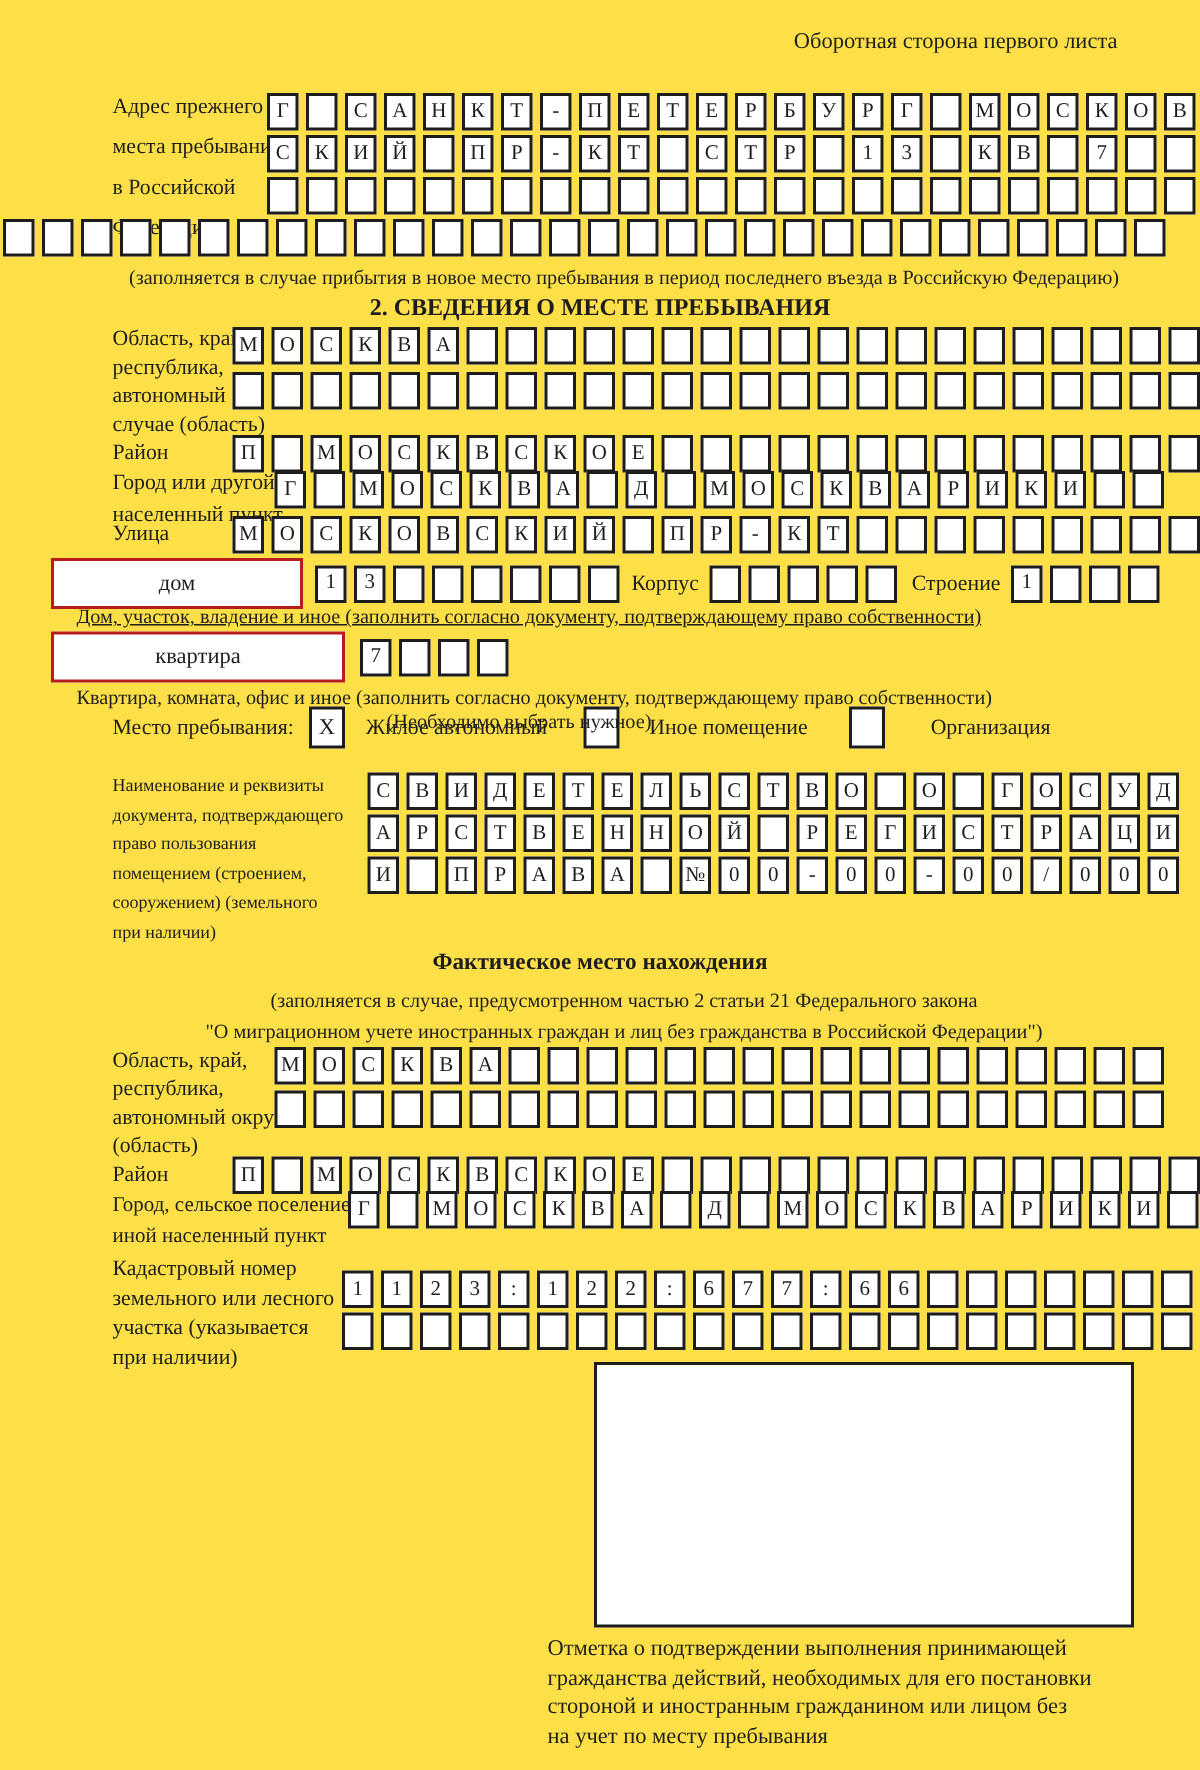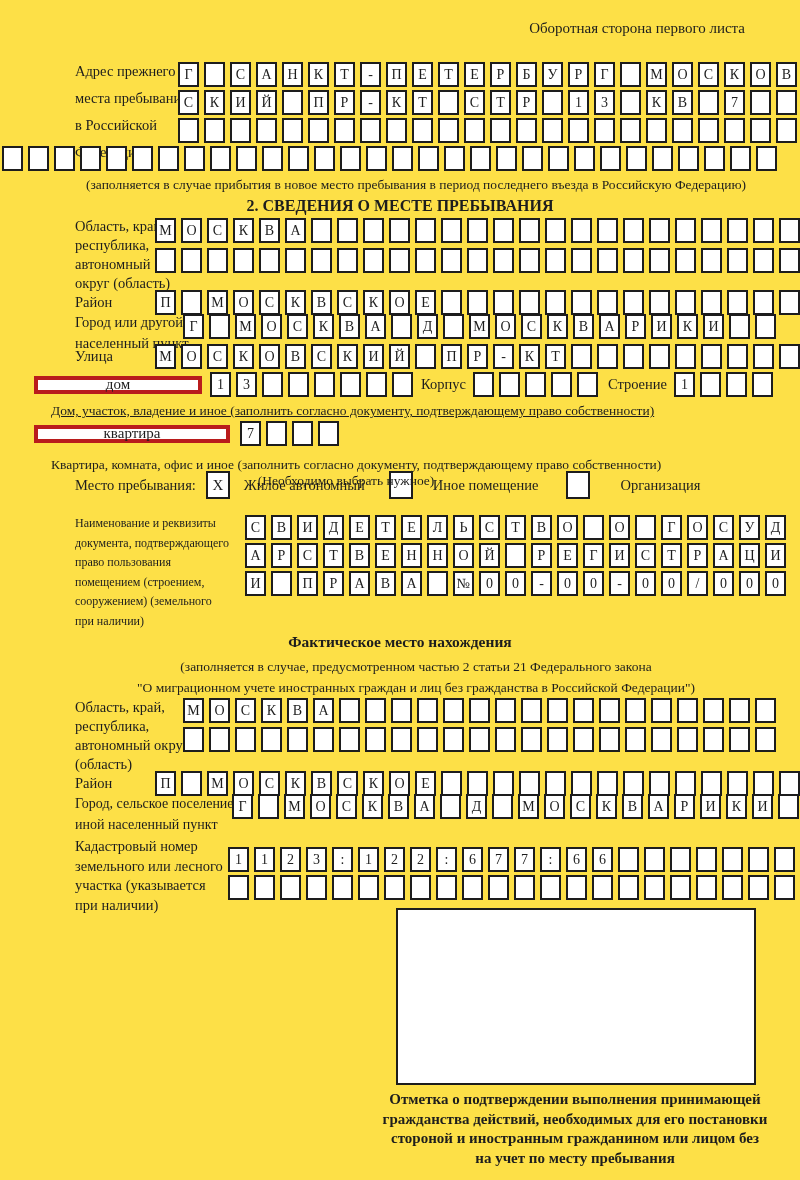--- a/index.html
+++ b/index.html
@@ -10,27 +10,27 @@
   .lbl span{display:block;}
   .lh27 span{line-height:27px;}
   .lh21 span{line-height:21px;}
   .note{font-size:13.5px;white-space:nowrap;padding-left:16px;}
   .center{left:0;width:800px;text-align:center;white-space:nowrap;}
   .heading{font-weight:bold;font-size:16px;}
   .boxrow{position:absolute;display:flex;gap:5px;}
   .subrow{display:flex;gap:5px;}
   .cbox{flex:0 0 21px;width:21px;height:25px;border:2px solid #1d1d1d;box-sizing:border-box;
         display:flex;align-items:center;justify-content:center;font-size:14px;line-height:1;background:#fff;}
-  .widebox{height:18px;border:4px solid #b91c1c;box-sizing:border-box;display:flex;
+  .widebox{height:34px;border:2px solid #b91c1c;box-sizing:border-box;display:flex;
         align-items:center;justify-content:center;font-size:15px;background:#fff;}
   .inline-row{position:absolute;display:flex;align-items:center;}
   .chk{flex:0 0 24px;width:24px;height:28px;border:2px solid #1d1d1d;box-sizing:border-box;
         display:flex;align-items:center;justify-content:center;font-size:15px;background:#fff;}
   .bigbox{position:absolute;border:2px solid #1d1d1d;box-sizing:border-box;background:#fff;}
-  .caption{font-size:15px;line-height:19.5px;text-align:center;font-weight:bold;}
+  .caption{font-size:15px;line-height:19.5px;text-align:left;}
   .caption span{display:block;}
 </style>
 </head>
 <body>
 
 <div class="page">
 
   <div class="abs" style="left:400px;top:20px;width:345px;text-align:right;font-size:15px;">Оборотная сторона первого листа</div>
 
   <div class="abs lbl lh27" style="left:75px;top:58px;">
@@ -150,21 +150,21 @@
       <span class="cbox"></span>
     </div>
   <div class="abs note center" style="top:177px;">(заполняется в случае прибытия в новое место пребывания в период последнего въезда в Российскую Федерацию)</div>
 
   <div class="abs center heading" style="top:197px;">2. СВЕДЕНИЯ О МЕСТЕ ПРЕБЫВАНИЯ</div>
 
   <div class="abs lbl" style="left:75px;top:217px;">
     <span>Область, край,</span>
     <span>республика,</span>
     <span>автономный</span>
-    <span>округ (область)</span>
+    <span>случае (область)</span>
   </div>
   <div class="boxrow" style="left:155px;top:218px;">
       <span class="cbox">М</span>
       <span class="cbox">О</span>
       <span class="cbox">С</span>
       <span class="cbox">К</span>
       <span class="cbox">В</span>
       <span class="cbox">А</span>
       <span class="cbox"></span>
       <span class="cbox"></span>

